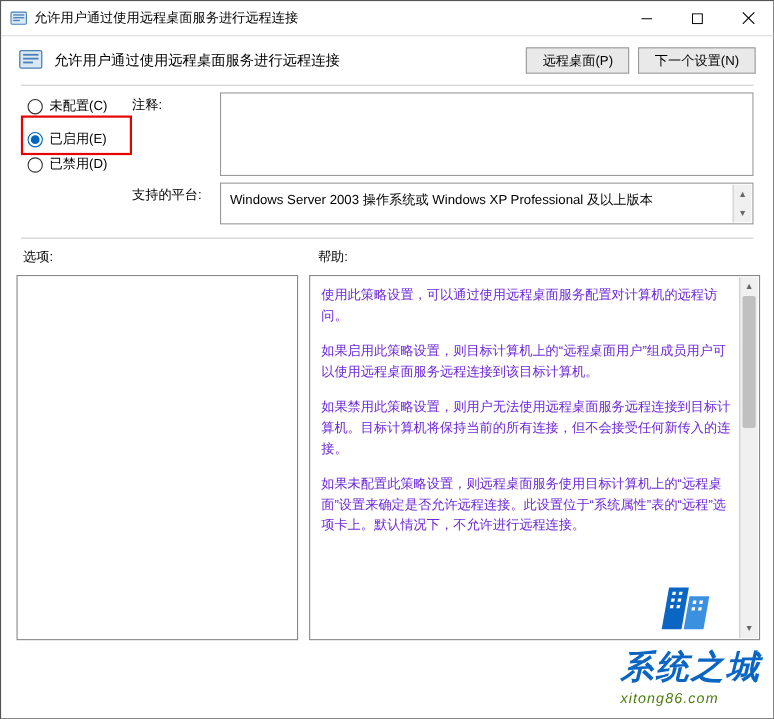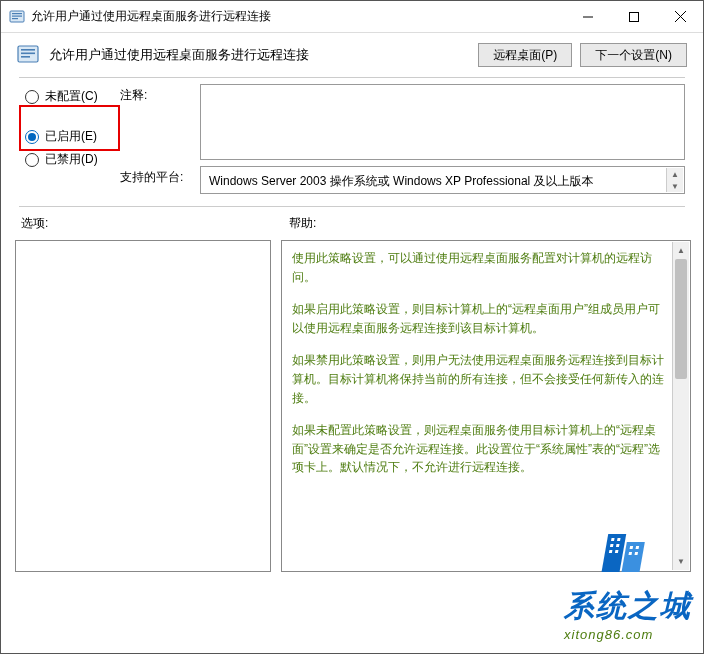--- a/index.html
+++ b/index.html
@@ -15,34 +15,34 @@
 .header-icon { width: 22px; height: 22px; margin-right: 10px; }
 .header-title { font-size: 13px; flex: 1; }
 .nav-btns { display: flex; gap: 8px; }
 .btn { height: 24px; padding: 0 14px; font-size: 12px; border: 1px solid #999; background: #e9e9e9; cursor: pointer; display: flex; align-items: center; }
 .topgrid { display: grid; grid-template-columns: 95px 80px 1fr; row-gap: 6px; padding: 6px 18px 8px 24px; align-items: start; }
 .radios { display: flex; flex-direction: column; padding-top: 4px; }
 .radio { display: flex; align-items: center; gap: 6px; font-size: 12px; cursor: pointer; }
 .rdot { width: 14px; height: 14px; border: 1px solid #333; border-radius: 50%; display: flex; align-items: center; justify-content: center; }
 .rdot-on { border-color: #0067c0; }
 .rdot-on::after { content: ""; width: 8px; height: 8px; background: #0067c0; border-radius: 50%; }
-.red-box { border: 2px solid #e60000; padding: 21px 6px 4px 4px; margin-left:-6px; }
+.red-box { border: 2px solid #e60000; padding: 11px 6px 4px 4px; margin-left:-6px; }
 .row-label { font-size: 12px; padding-top:3px; }
 .comment-box { grid-column: 3; height: 76px; border: 1px solid #999; background:#fff; }
-.platform-box { grid-column: 3; height: 28px; border: 1px solid #999; padding: 6px 8px; font-size: 12px; background:#fff; position:relative; }
+.platform-box { grid-column: 3; height: 38px; border: 1px solid #999; padding: 6px 8px; font-size: 12px; background:#fff; position:relative; }
 .plat-scroll { position:absolute; right:1px; top:1px; bottom:1px; width:17px; background:#f0f0f0; display:flex; flex-direction:column; justify-content:space-between; border-left:1px solid #ccc; }
 .sbbtn { height:17px; display:flex; align-items:center; justify-content:center; font-size:8px; color:#666; }
 .hdr-sep { height:1px; background:#ccc; margin: 0 18px; }
 .labels-row { display:flex; padding: 8px 0 8px 20px; font-size:12px; }
 .labels-row .col1 { width: 268px; }
 .panes { display:flex; gap:10px; padding: 0 12px 0 14px; height: 332px; }
 .pane { border:1px solid #888; background:#fff; flex:1; overflow:hidden; }
 .pane-left { width: 256px; flex: 0 0 256px; }
 .pane-right { position:relative; }
-.help-inner { padding:8px 22px 8px 10px; font-size:12px; line-height:1.55; color:#4d7c0f; overflow:hidden; height:100%; }
+.help-inner { padding:8px 22px 8px 10px; font-size:12px; line-height:1.55; color:#6d28d9; overflow:hidden; height:100%; }
 .help-inner p { margin-bottom: 14px; }
 .help-scroll { position:absolute; right:1px; top:1px; bottom:1px; width:17px; background:#f0f0f0; border-left:1px solid #ccc; display:flex; flex-direction:column; }
 .help-scroll .sbbtn { height:17px; }
 .help-thumb { flex:0 0 120px; margin:0 2px; background:#c0c0c0; border-radius:2px; }
 .watermark { position:absolute; right:12px; bottom:12px; display:flex; align-items:center; gap:6px;flex-direction:column; }
 .wm-logo { width:56px; height:56px; }
 .wm-text1 { font-size:30px; font-weight:700; color:#0a66c2; font-style:italic; letter-spacing:2px; }
 .wm-text2 { font-size:13px; color:#4d7c0f; font-style:italic; display:block; letter-spacing:1px; }
 </style>
 </head>

